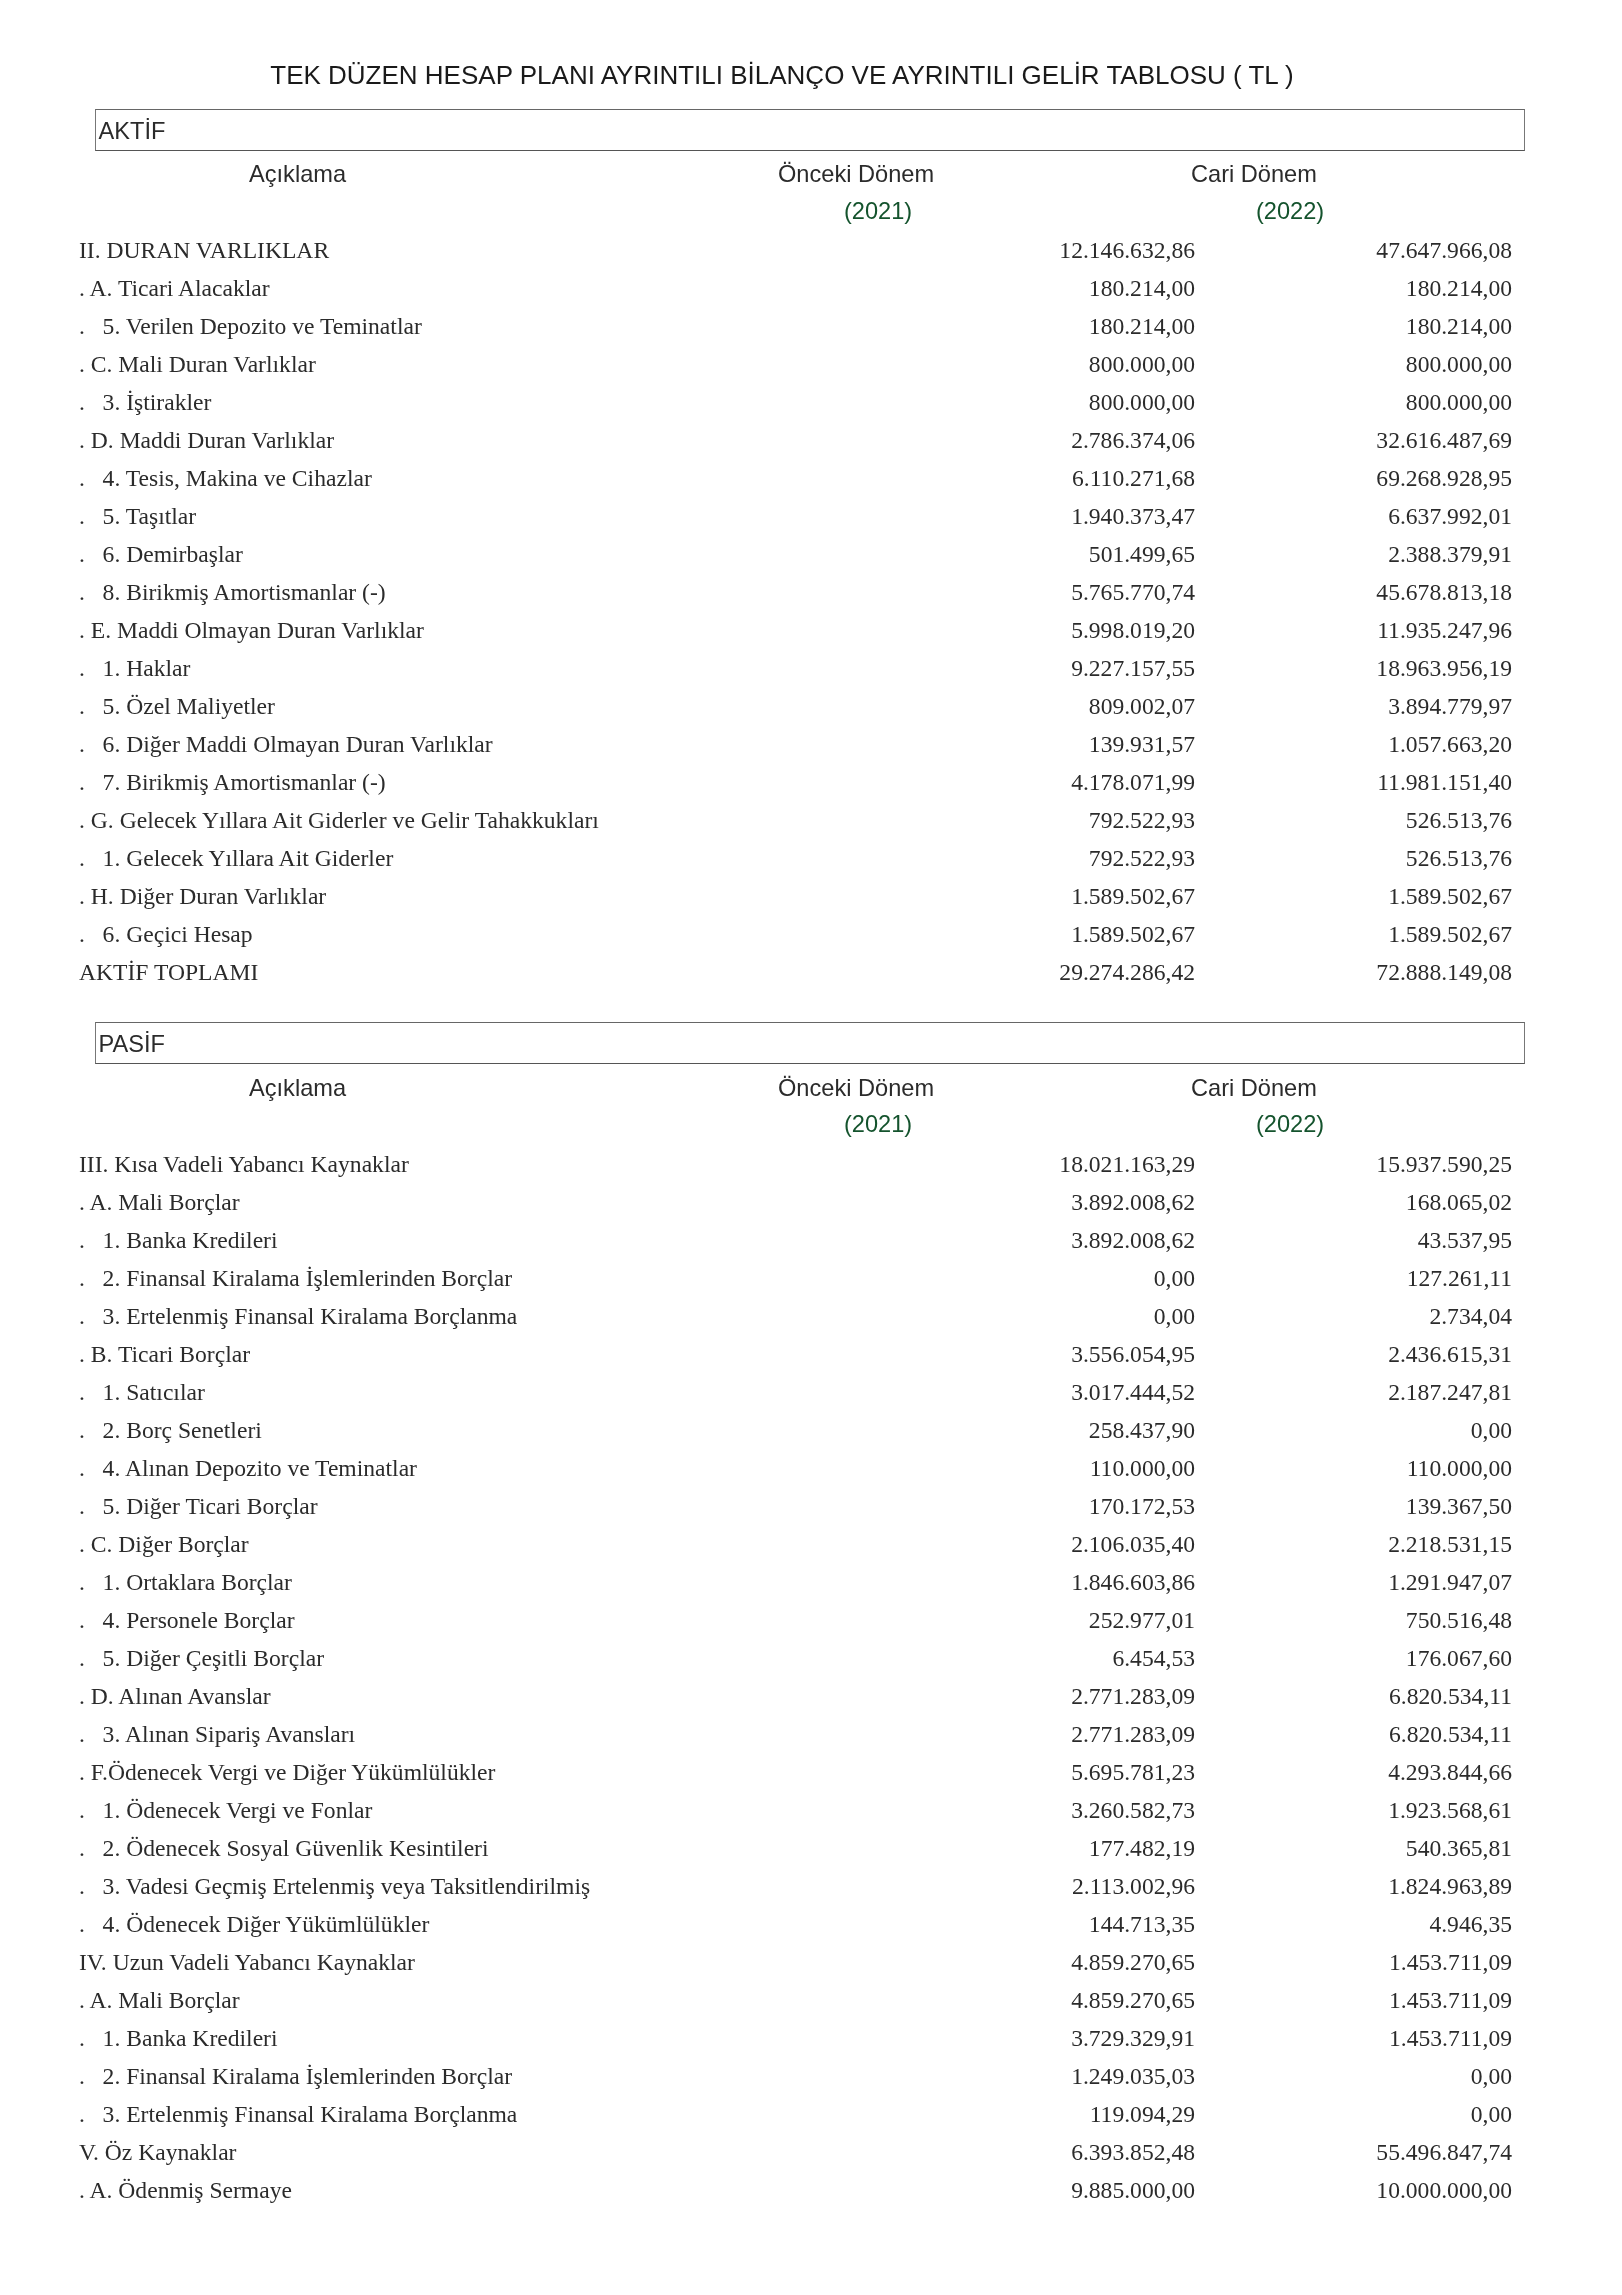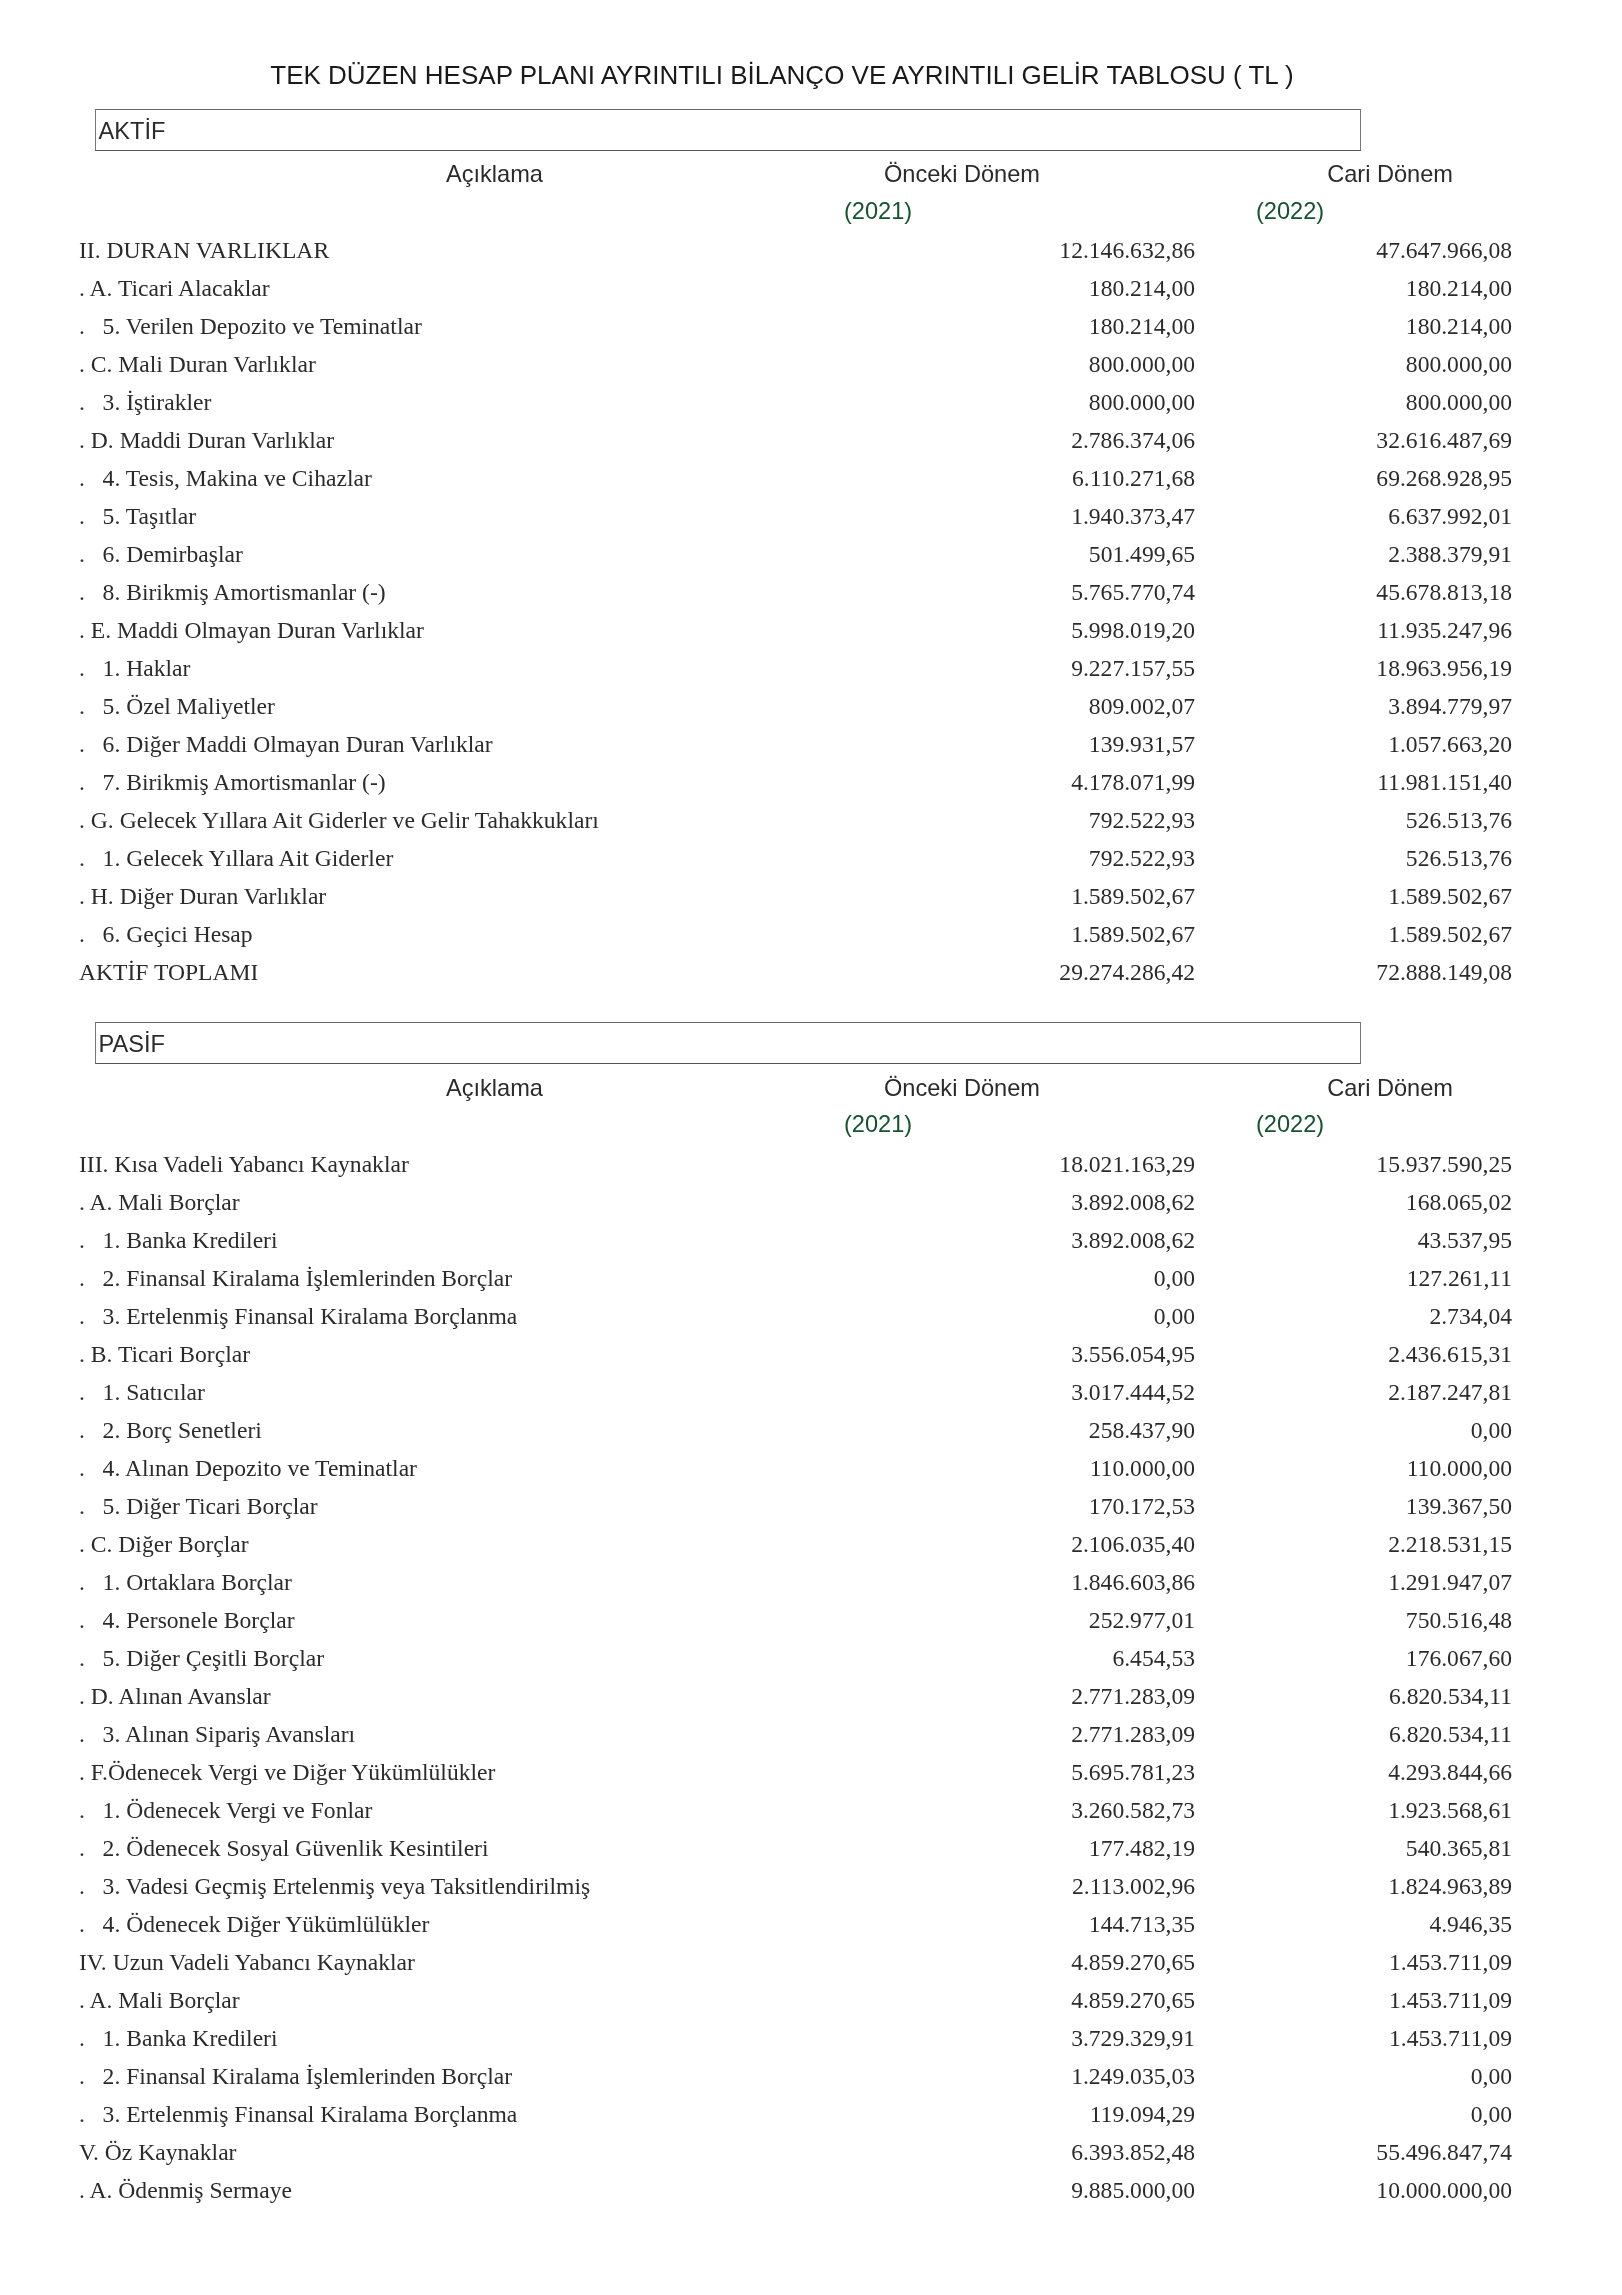--- a/index.html
+++ b/index.html
@@ -5,28 +5,28 @@
   html, body { margin: 0; padding: 0; background: #ffffff; }
   body {
     width: 1622px; height: 2295px; position: relative; overflow: hidden;
     font-family: "Liberation Sans", sans-serif; color: #2b2b2b;
   }
   .title {
     position: absolute; top: 60px; left: 0; width: 1564px; text-align: center;
     font-size: 26px; color: #1a1a1a; letter-spacing: 0px;
   }
   .section-box {
-    position: absolute; left: 95px; width: 1266px; height: 42px;
+    position: absolute; left: 95px; width: 1430px; height: 42px;
     border: 1.3px solid #777; border-top-color: #666; border-bottom-color: #555;
     box-sizing: border-box;
   }
   .section-box span {
     position: absolute; left: 2.6px; top: 7.9px; font-size: 23.6px; color: #2b2b2b;
   }
-  .col-head { position: absolute; font-size: 23.6px; color: #2b2b2b; text-align: right; }
+  .col-head { position: absolute; font-size: 23.6px; color: #2b2b2b; text-align: left; }
   .year { position: absolute; font-size: 23.6px; color: #14532d; text-align: left; }
   .rows { position: absolute; left: 79px; width: 1433px; font-family: Liberation Serif, serif; }
   .row { position: relative; height: 38px; font-size: 23.6px; }
   .row .label { position: absolute; left: 0; top: 0; white-space: pre; }
   .row .prev { position: absolute; right: 317px; top: 0; text-align: center; }
   .row .curr { position: absolute; right: 0; top: 0; text-align: right; }
 </style>
 </head>
 <body>
 

